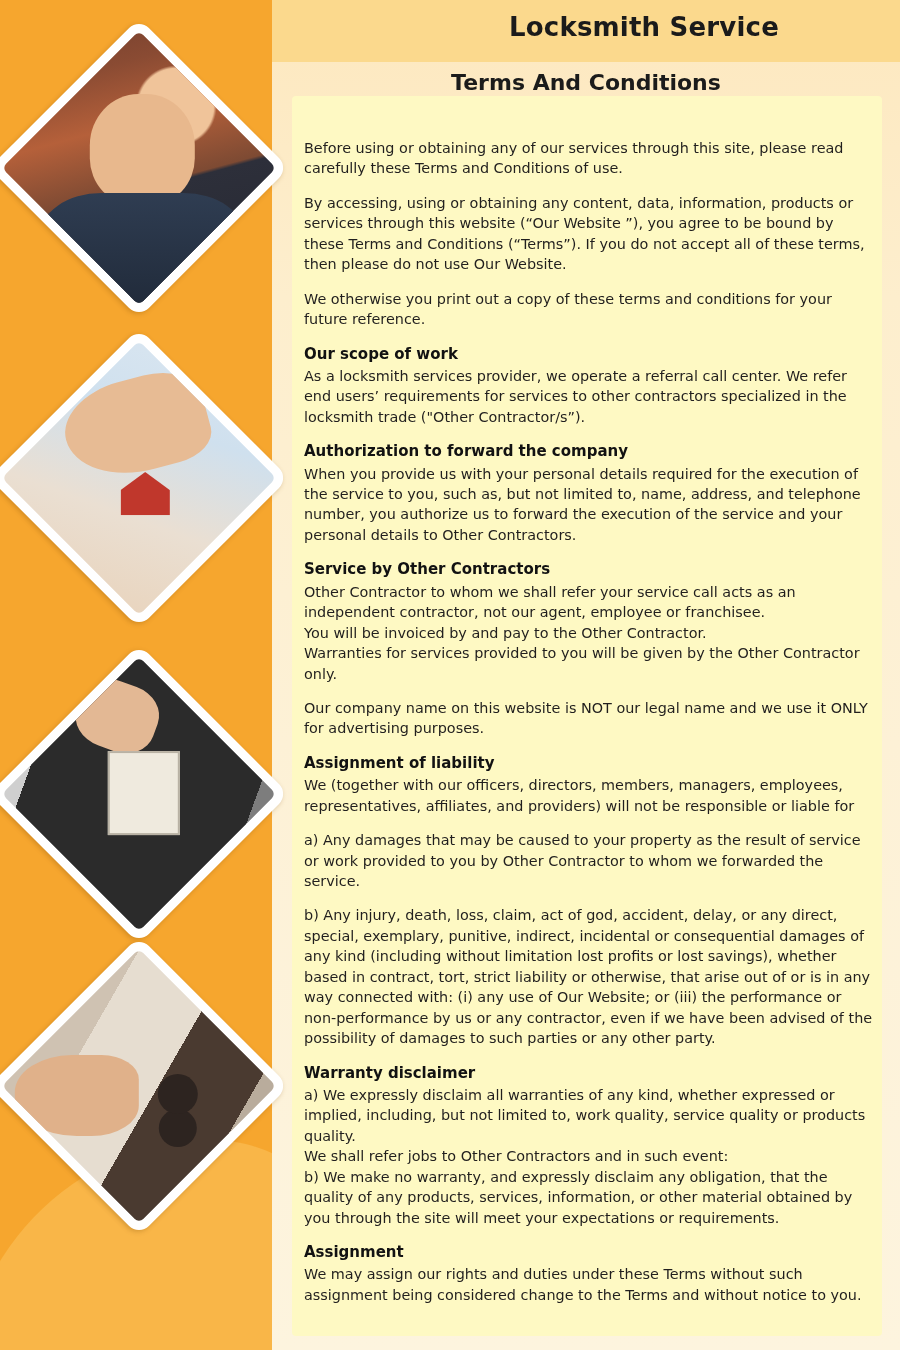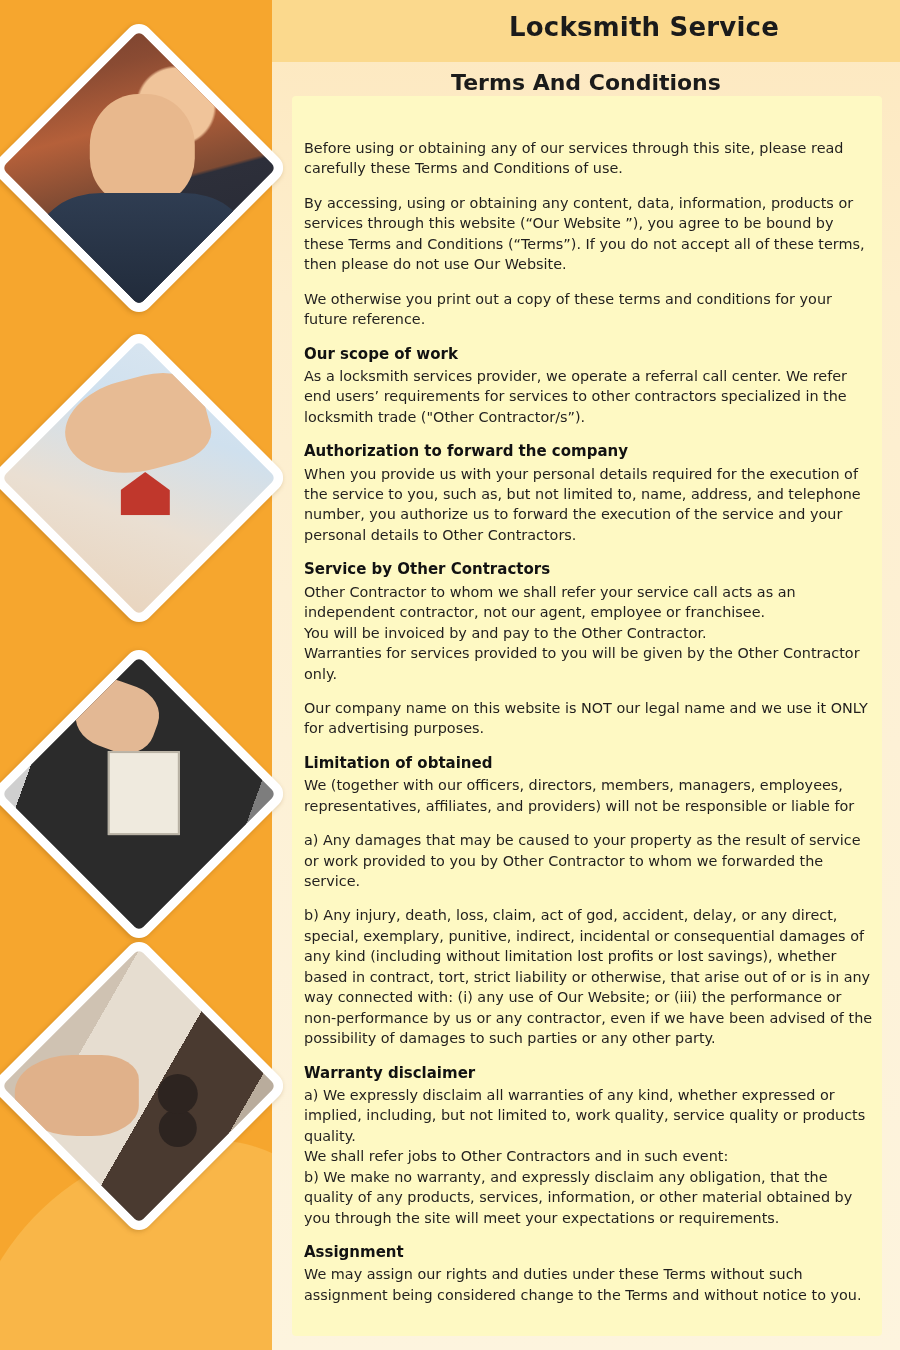--- a/index.html
+++ b/index.html
@@ -270,21 +270,21 @@
     <div class="block">
       <h3>Service by Other Contractors</h3>
       <p class="tight">Other Contractor to whom we shall refer your service call acts as an independent contractor, not our agent, employee or franchisee.</p>
       <p class="tight">You will be invoiced by and pay to the Other Contractor.</p>
       <p class="tight">Warranties for services provided to you will be given by the Other Contractor only.</p>
     </div>
 
     <p>Our company name on this website is NOT our legal name and we use it ONLY for advertising purposes.</p>
 
     <div class="block">
-      <h3>Limitation of obtained</h3>
+      <h3>Assignment of liability</h3>
       <p class="tight">We (together with our officers, directors, members, managers, employees, representatives, affiliates, and providers) will not be responsible or liable for</p>
     </div>
 
     <p>a) Any damages that may be caused to your property as the result of service or work provided to you by Other Contractor to whom we forwarded the service.</p>
     <p>b) Any injury, death, loss, claim, act of god, accident, delay, or any direct, special, exemplary, punitive, indirect, incidental or consequential damages of any kind (including without limitation lost profits or lost savings), whether based in contract, tort, strict liability or otherwise, that arise out of or is in any way connected with: (i) any use of Our Website; or (iii) the performance or non-performance by us or any contractor, even if we have been advised of the possibility of damages to such parties or any other party.</p>
 
     <div class="block">
       <h3>Warranty disclaimer</h3>
       <p class="tight">a) We expressly disclaim all warranties of any kind, whether expressed or implied, including, but not limited to, work quality, service quality or products quality.</p>
       <p class="tight">We shall refer jobs to Other Contractors and in such event:</p>

